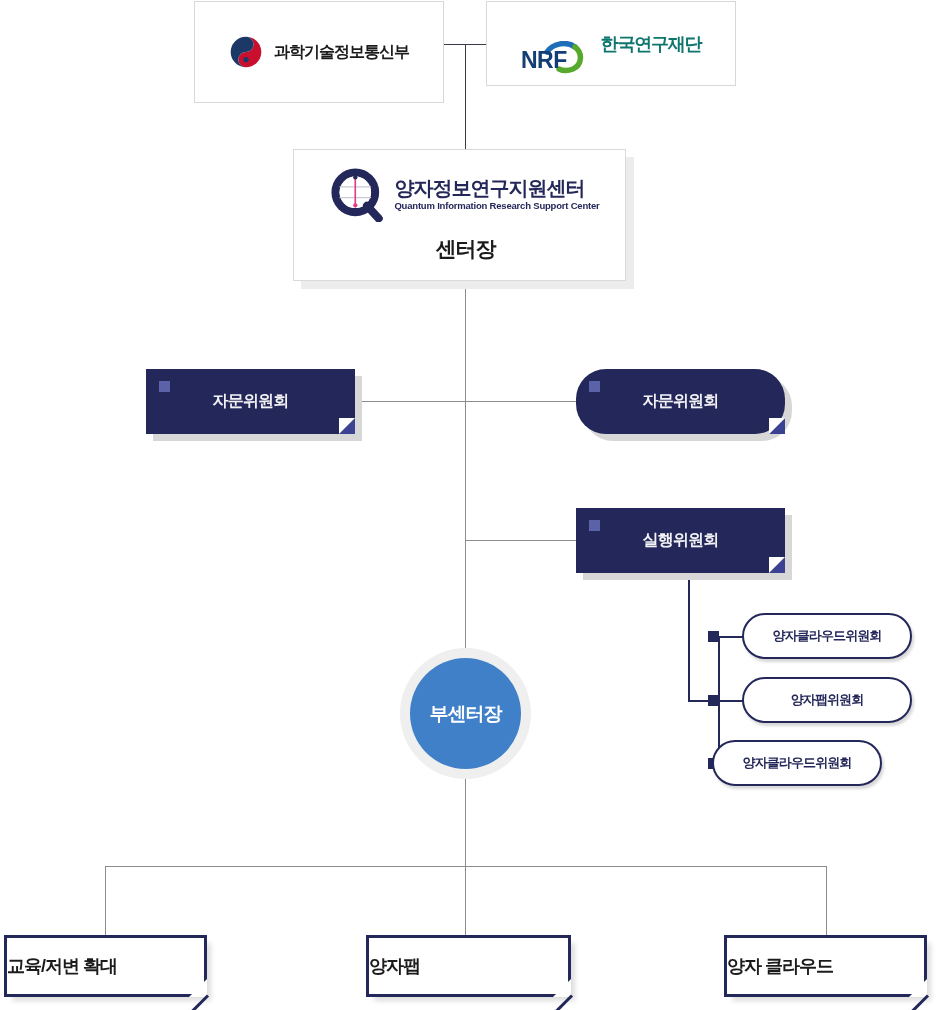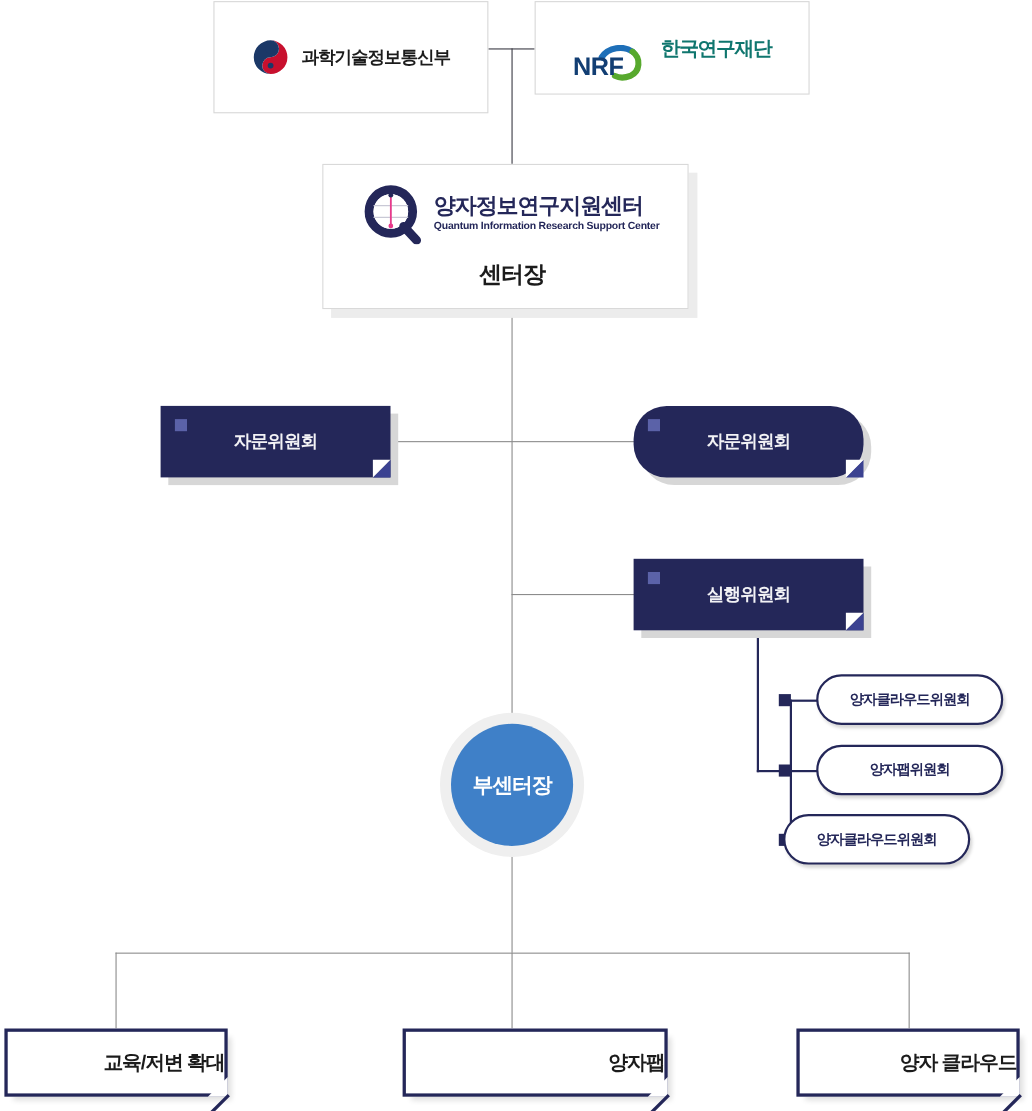--- a/index.html
+++ b/index.html
@@ -183,22 +183,21 @@
 
   
   .bottombox {
     position: absolute;
     background: #ffffff;
     border: 3px solid #242759;
     box-sizing: border-box;
     box-shadow: 6px 6px 5px -2px rgba(0,0,0,0.13);
     display: flex;
     align-items: center;
-    justify-content: flex-end;
-    padding-left: 24px;
+    justify-content: flex-start;
   }
   .bottombox .label {
     font-size: 18px;
     font-weight: bold;
     color: #1b1b1b;
     letter-spacing: -1px;
   }
   .bottombox .corner-cut {
     position: absolute;
     right: -3px;
@@ -342,21 +341,21 @@
       <span class="label">부센터장</span>
     </div>
   </div>
 
   <div class="bottombox" style="left:4px; top:935px; width:203px; height:62px;">
     <span class="label">교육/저변 확대</span>
     <span class="corner-cut"></span>
     <span class="corner-line"></span>
   </div>
 
-  <div class="bottombox" style="left:366px; top:935px; width:241px; height:62px;">
+  <div class="bottombox" style="left:366px; top:935px; width:205px; height:62px;">
     <span class="label">양자팹</span>
     <span class="corner-cut"></span>
     <span class="corner-line"></span>
   </div>
 
   <div class="bottombox" style="left:724px; top:935px; width:203px; height:62px;">
     <span class="label">양자 클라우드</span>
     <span class="corner-cut"></span>
     <span class="corner-line"></span>
   </div>

